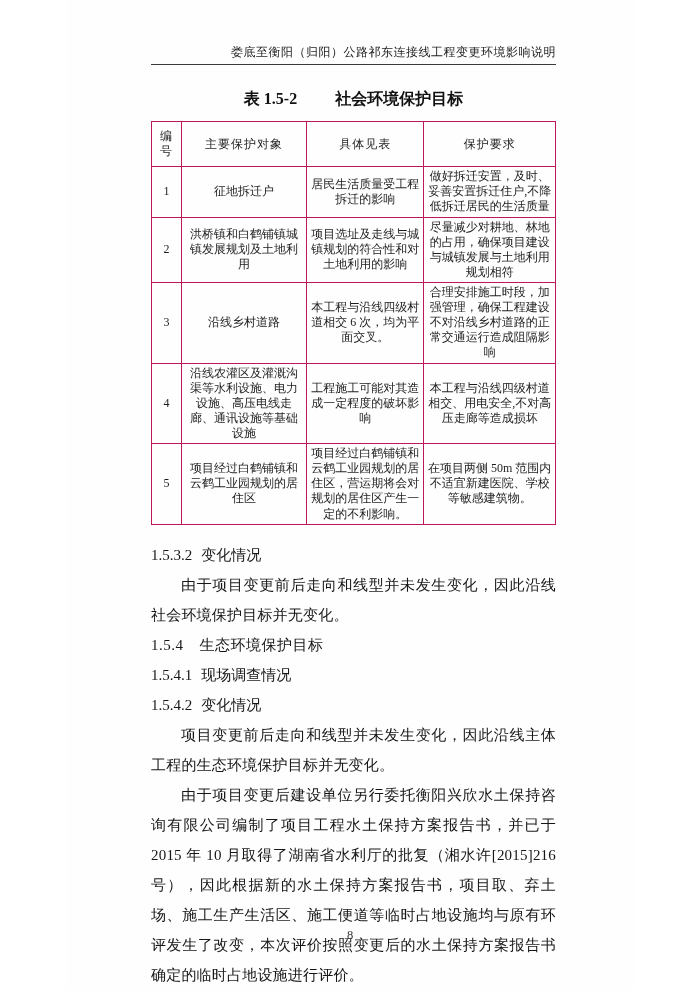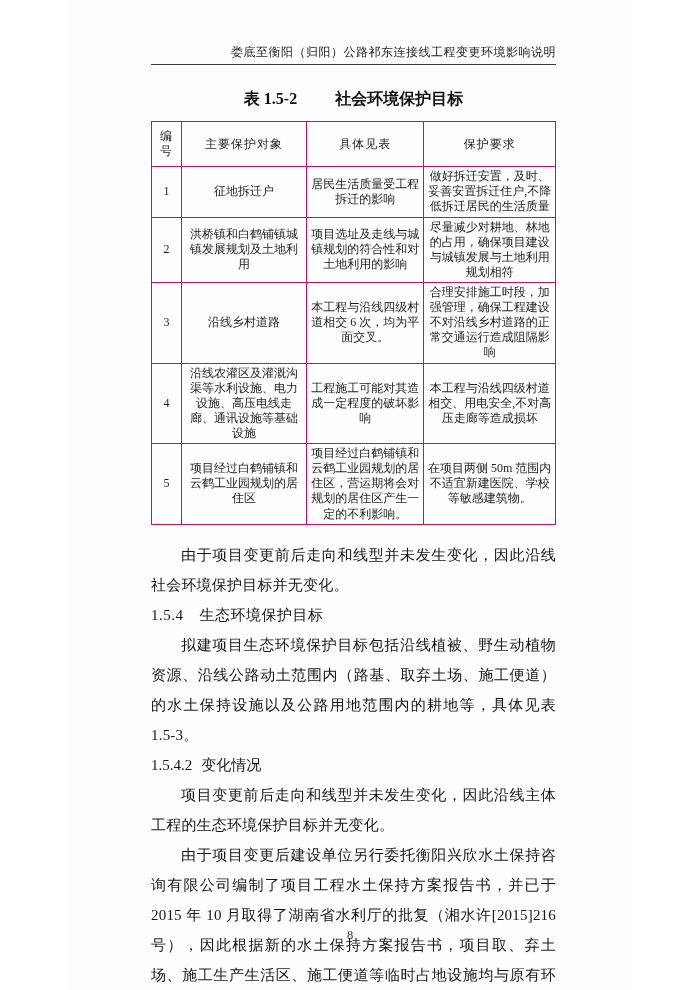--- a/index.html
+++ b/index.html
@@ -160,23 +160,24 @@
         <tr>
           <td>5</td>
           <td>项目经过白鹤铺镇和云鹤工业园规划的居住区</td>
           <td>项目经过白鹤铺镇和云鹤工业园规划的居住区，营运期将会对规划的居住区产生一定的不利影响。</td>
           <td>在项目两侧 50m 范围内不适宜新建医院、学校等敏感建筑物。</td>
         </tr>
       </tbody>
   </table>
 
   <div class="sections" id="sections">
+      <div class="section-heading level-sub"><span class="heading-number">1.5.3.2</span><span class="heading-title">变化情况</span></div>
       <p class="body-paragraph">由于项目变更前后走向和线型并未发生变化，因此沿线社会环境保护目标并无变化。</p>
       <div class="section-heading level-section"><span class="heading-number">1.5.4</span><span class="heading-title">生态环境保护目标</span></div>
-      <p class="body-paragraph">拟建项目生态环境保护目标包括沿线植被、野生动植物资源、沿线公路动土范围内（路基、取弃土场、施工便道）的水土保持设施以及公路用地范围内的耕地等，具体见表 1.5-3。</p>
+      <div class="section-heading level-sub"><span class="heading-number">1.5.4.1</span><span class="heading-title">现场调查情况</span></div>
       <div class="section-heading level-sub"><span class="heading-number">1.5.4.2</span><span class="heading-title">变化情况</span></div>
       <p class="body-paragraph">项目变更前后走向和线型并未发生变化，因此沿线主体工程的生态环境保护目标并无变化。</p>
       <p class="body-paragraph">由于项目变更后建设单位另行委托衡阳兴欣水土保持咨询有限公司编制了项目工程水土保持方案报告书，并已于 2015 年 10 月取得了湖南省水利厅的批复（湘水许[2015]216 号），因此根据新的水土保持方案报告书，项目取、弃土场、施工生产生活区、施工便道等临时占地设施均与原有环评发生了改变，本次评价按照变更后的水土保持方案报告书确定的临时占地设施进行评价。</p>
     </div>
 
   <div class="page-number">8</div>
 
 </div>
 
 </body></html>

